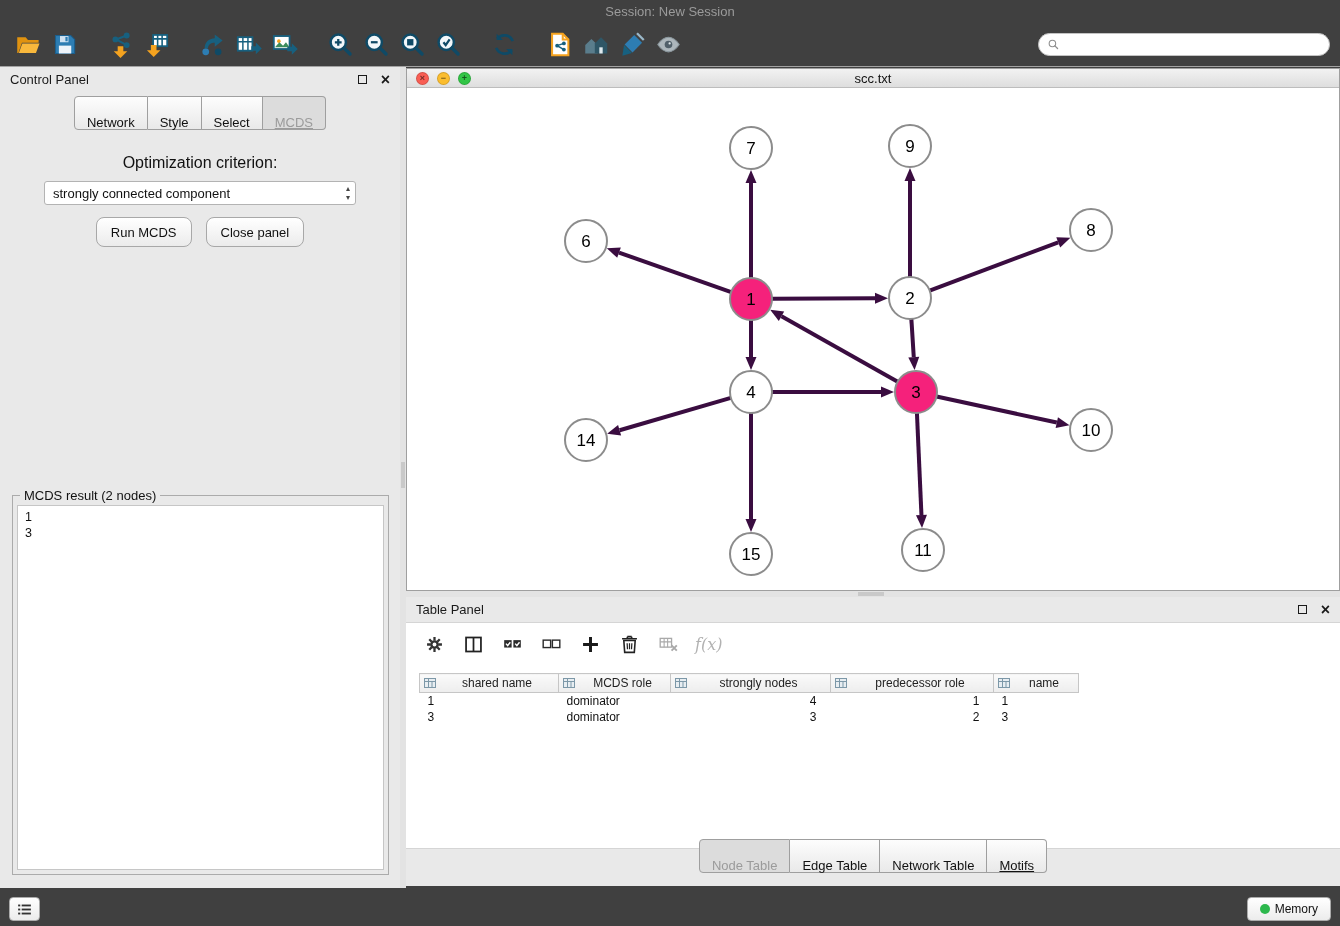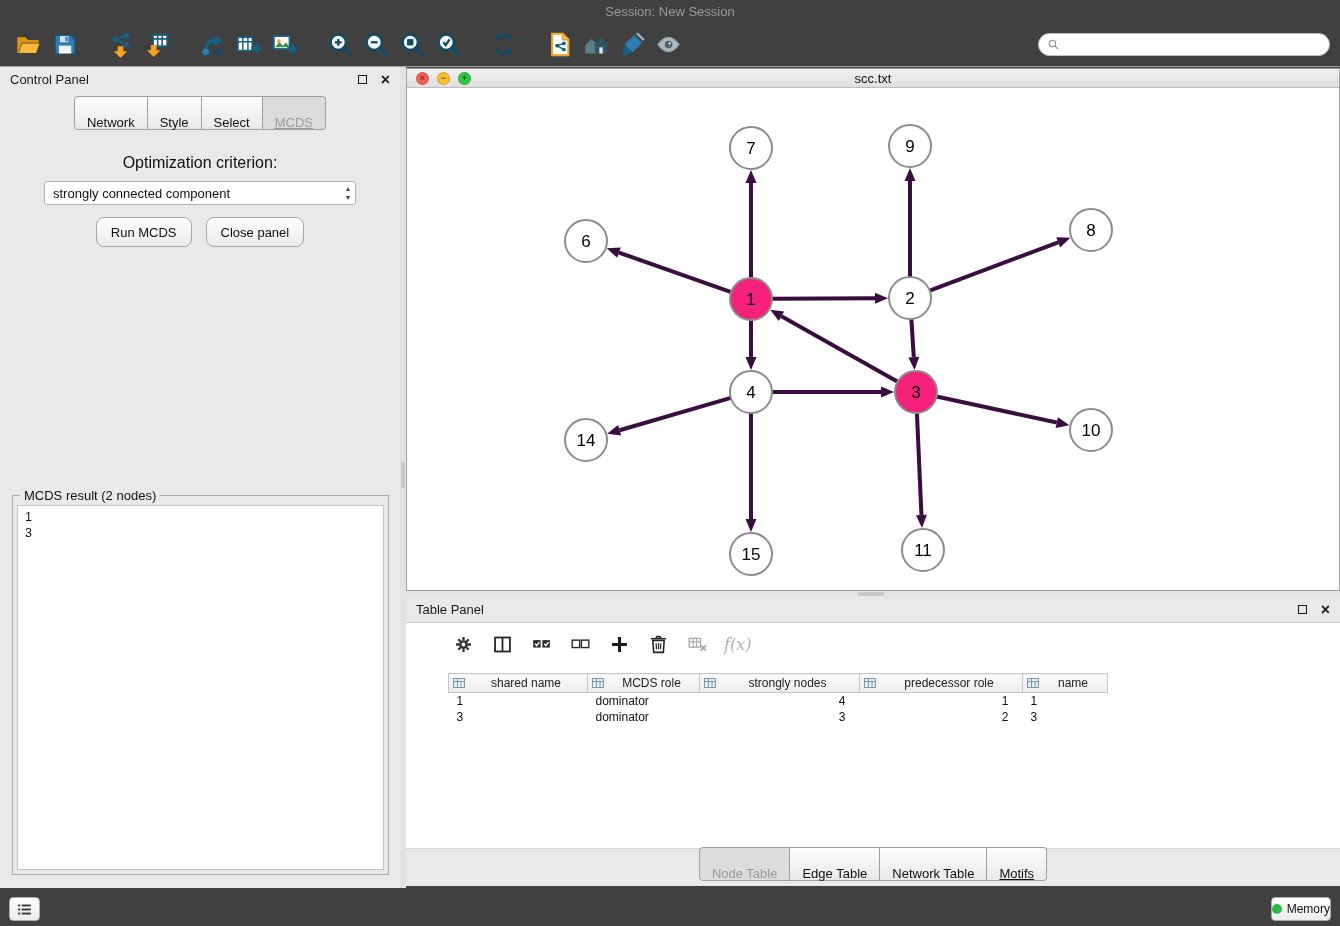--- a/index.html
+++ b/index.html
@@ -51,38 +51,38 @@
 
   
   .network-window { position:absolute; left:406px; top:68px; width:934px; height:523px; background:#fff; border:1px solid #9f9f9f; }
   .net-titlebar { height:19px; background:linear-gradient(#f2f2f2,#dedede); border-bottom:1px solid #bdbdbd; position:relative; text-align:center; font-size:13px; line-height:19px; color:#111; }
   .traffic { position:absolute; left:9px; top:3px; display:flex; gap:8px; }
   .light { width:13px; height:13px; border-radius:50%; display:flex; align-items:center; justify-content:center; font-size:9px; font-weight:bold; color:rgba(0,0,0,0.55); border:1px solid rgba(0,0,0,0.15); line-height:1; }
   #net-svg { display:block; }
 
   
   .table-panel { position:absolute; left:406px; top:597px; width:934px; height:289px; background:#e9e9e9; }
-  .tp-body { position:absolute; left:0; top:25px; width:934px; height:227px; background:#fff; border-top:1px solid #d5d5d5; border-bottom:1px solid #d5d5d5;padding-left:29px; }
+  .tp-body { position:absolute; left:0; top:25px; width:934px; height:227px; background:#fff; border-top:1px solid #d5d5d5; border-bottom:1px solid #d5d5d5; }
   .tp-toolbar { height:42px; display:flex; align-items:center; padding-left:16px; gap:15px; }
   .tp-btn { width:24px; height:24px; border:none; background:transparent; display:flex; align-items:center; justify-content:center; }
   .tp-btn svg { width:21px; height:21px; }
   .tp-btn.fx { width:auto; font-family:"DejaVu Serif", serif; font-style:italic; font-size:16px; color:#b2b2b2; }
   .node-table { border-collapse:collapse; table-layout:fixed; margin:8px 0 0 13px; }
   .node-table th { height:19px; background:linear-gradient(#fafafa,#ededed); border:1px solid #c6c6c6; font-size:12px; font-weight:normal; color:#222; position:relative; text-align:center; padding:0 4px 0 20px; white-space:nowrap; overflow:hidden; }
   .th-ic { position:absolute; left:4px; top:3px; display:flex; }
   .node-table td { height:16px; font-size:12px; color:#111; padding:0 8px; white-space:nowrap; overflow:hidden; }
   td.al-right { text-align:right; padding-right:14px; }
   td.al-left { text-align:left; }
-  .tp-footer { position:absolute; left:0; bottom:4px; width:100%; height:36px; display:flex; align-items:center; justify-content:center; }
+  .tp-footer { position:absolute; left:0; bottom:12px; width:100%; height:36px; display:flex; align-items:center; justify-content:center; }
 
   
   .statusbar { position:absolute; left:0; top:888px; width:100%; height:38px; }
   .status-btn { position:absolute; top:9px; height:24px; background:linear-gradient(#ffffff,#ececec); border:1px solid #ababab; border-radius:4px; display:flex; align-items:center; justify-content:center; font-family:"Liberation Sans",sans-serif; }
   .status-btn.left { left:9px; width:31px; }
-  .status-btn.right { right:9px; padding:0 0; font-size:12px; color:#111; gap:5px; }
+  .status-btn.right { right:9px; padding:0 12px; font-size:12px; color:#111; gap:5px; }
   .mem-dot { width:10px; height:10px; border-radius:50%; display:inline-block; }
 </style>
 </head>
 <body>
 
 <div class="app">
 
   <div class="titlebar">
     <span>Session: New Session</span>
   </div>

